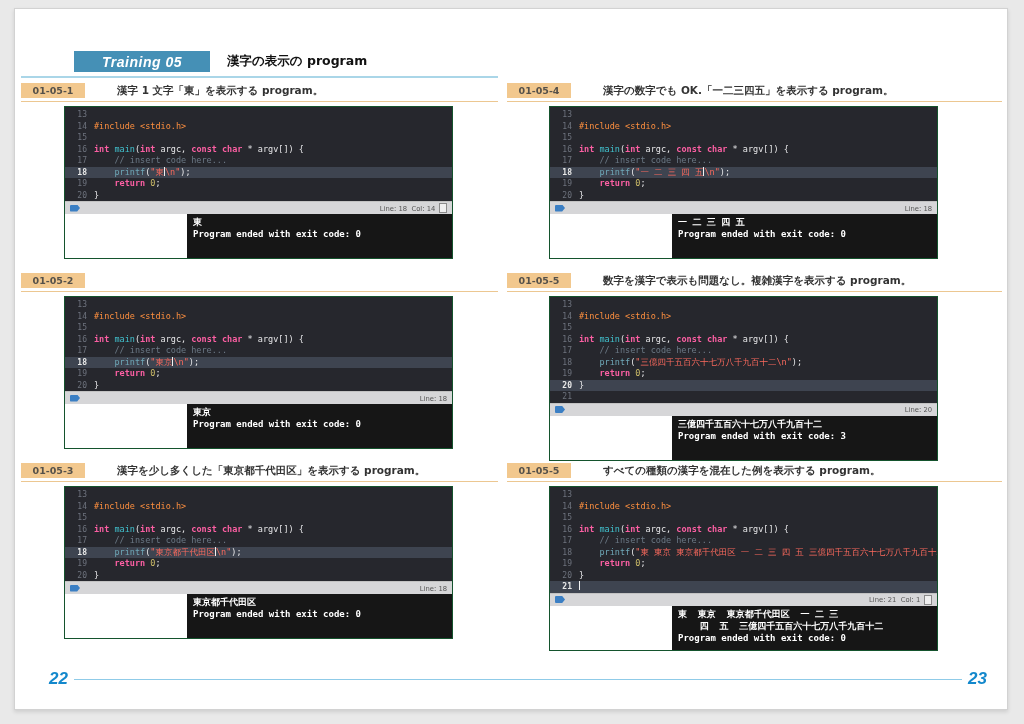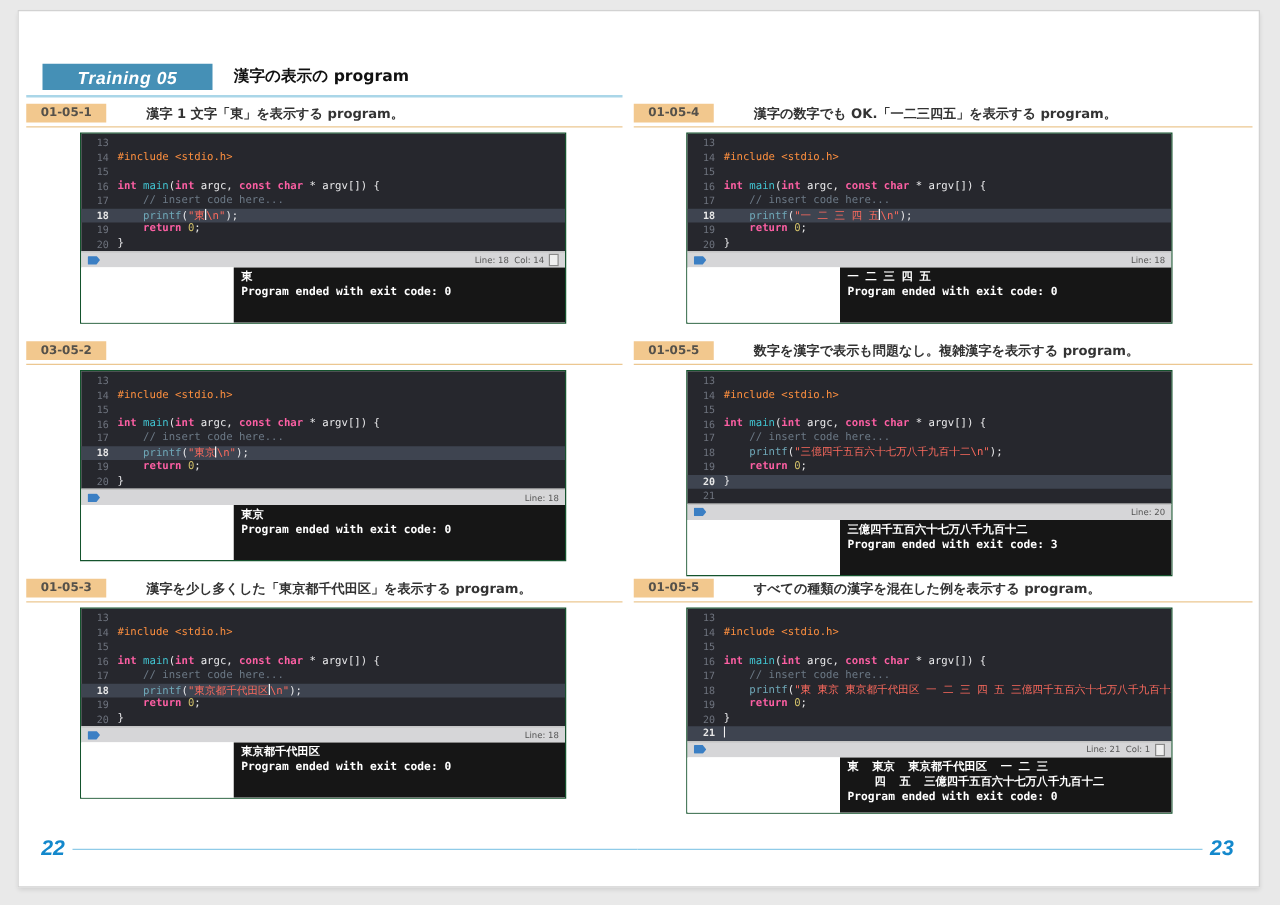--- a/index.html
+++ b/index.html
@@ -8,21 +8,21 @@
   .page{position:absolute;left:14px;top:8px;width:994px;height:702px;background:#fff;
         border:1px solid #d2d2d2;box-shadow:0 2px 4px rgba(0,0,0,.12);box-sizing:border-box;}
   .cols{display:flex;padding-top:42px;}
   .col{box-sizing:border-box;}
   .col-left{width:483px;padding-left:6px;}
   .col-right{flex:1;padding-left:9px;padding-right:5px;}
 
   
   .header-row{display:flex;align-items:center;height:21px;margin-left:13px;}
   .tr-badge{width:136px;height:21px;background:#4590b6;color:#fff;display:flex;align-items:center;
-            justify-content:center;font:italic bold 14px "Liberation Sans",sans-serif;letter-spacing:.5px;}
+            justify-content:center;font:italic bold 14px "Liberation Sans",sans-serif;letter-spacing:.5px;margin-left:40px;}
   .tr-title{margin-left:17px;font-weight:bold;font-size:12.5px;color:#111;}
   .hairline{height:2px;background:#aad6e8;margin-top:4px;margin-right:0;}
   .header-block{height:32px;}
   .header-spacer{height:32px;}
 
   
   .sec{height:190px;}
   .sec-head{display:flex;align-items:center;border-bottom:1px solid #ecc791;padding-bottom:3px;gap:18px;}
   .sec-chip{background:#f2c88e;color:#55514a;font-weight:bold;font-size:9.5px;width:64px;
             text-align:center;padding:2px 0;}
@@ -59,21 +59,21 @@
 
   
   .out-row{display:flex;background:#fff;}
   .out-gap{flex:none;width:122px;background:#fff;}
   .console{flex:1;margin:0;background:#161616;color:#fff;
            font-family:"DejaVu Sans Mono","Liberation Mono",monospace;
            font-weight:bold;font-size:9px;line-height:12px;padding:2px 6px;min-height:40px;
            white-space:pre-wrap;}
 
   
-  .footer{position:absolute;left:4px;right:6px;bottom:20px;display:flex;align-items:center;}
+  .footer{position:absolute;left:20px;right:6px;bottom:20px;display:flex;align-items:center;}
   .pg-num{color:#1388cc;font-weight:bold;font-style:italic;font-size:17px;
           font-family:"Liberation Sans",sans-serif;}
   .pg-line{height:1px;background:#8fcbe8;flex:1;}
   .footer-half{display:flex;align-items:center;width:50%;}
   .footer-left .pg-num{margin-right:6px;margin-left:14px;}
   .footer-right .pg-num{margin-left:6px;margin-right:14px;text-align:center;}
 </style>
 </head>
 <body>
 
@@ -139,21 +139,21 @@
             <div class="out-row">
               <div class="out-gap"></div>
               <pre class="console">東
 Program ended with exit code: 0</pre>
             </div>
           </figure>
         </section>
 
         <section class="sec">
           <div class="sec-head">
-            <span class="sec-chip">03-05-2</span>
+            <span class="sec-chip">01-05-2</span>
           </div>
           <figure class="fig" style="margin:4px 0 0 43px;">
             <div class="editor">
                 <div class="code-line">
                   <span class="ln">13</span>
                   <span class="ct"></span>
                 </div>
                 <div class="code-line">
                   <span class="ln">14</span>
                   <span class="ct"><span class="tk-pp">#include &lt;stdio.h&gt;</span></span>

